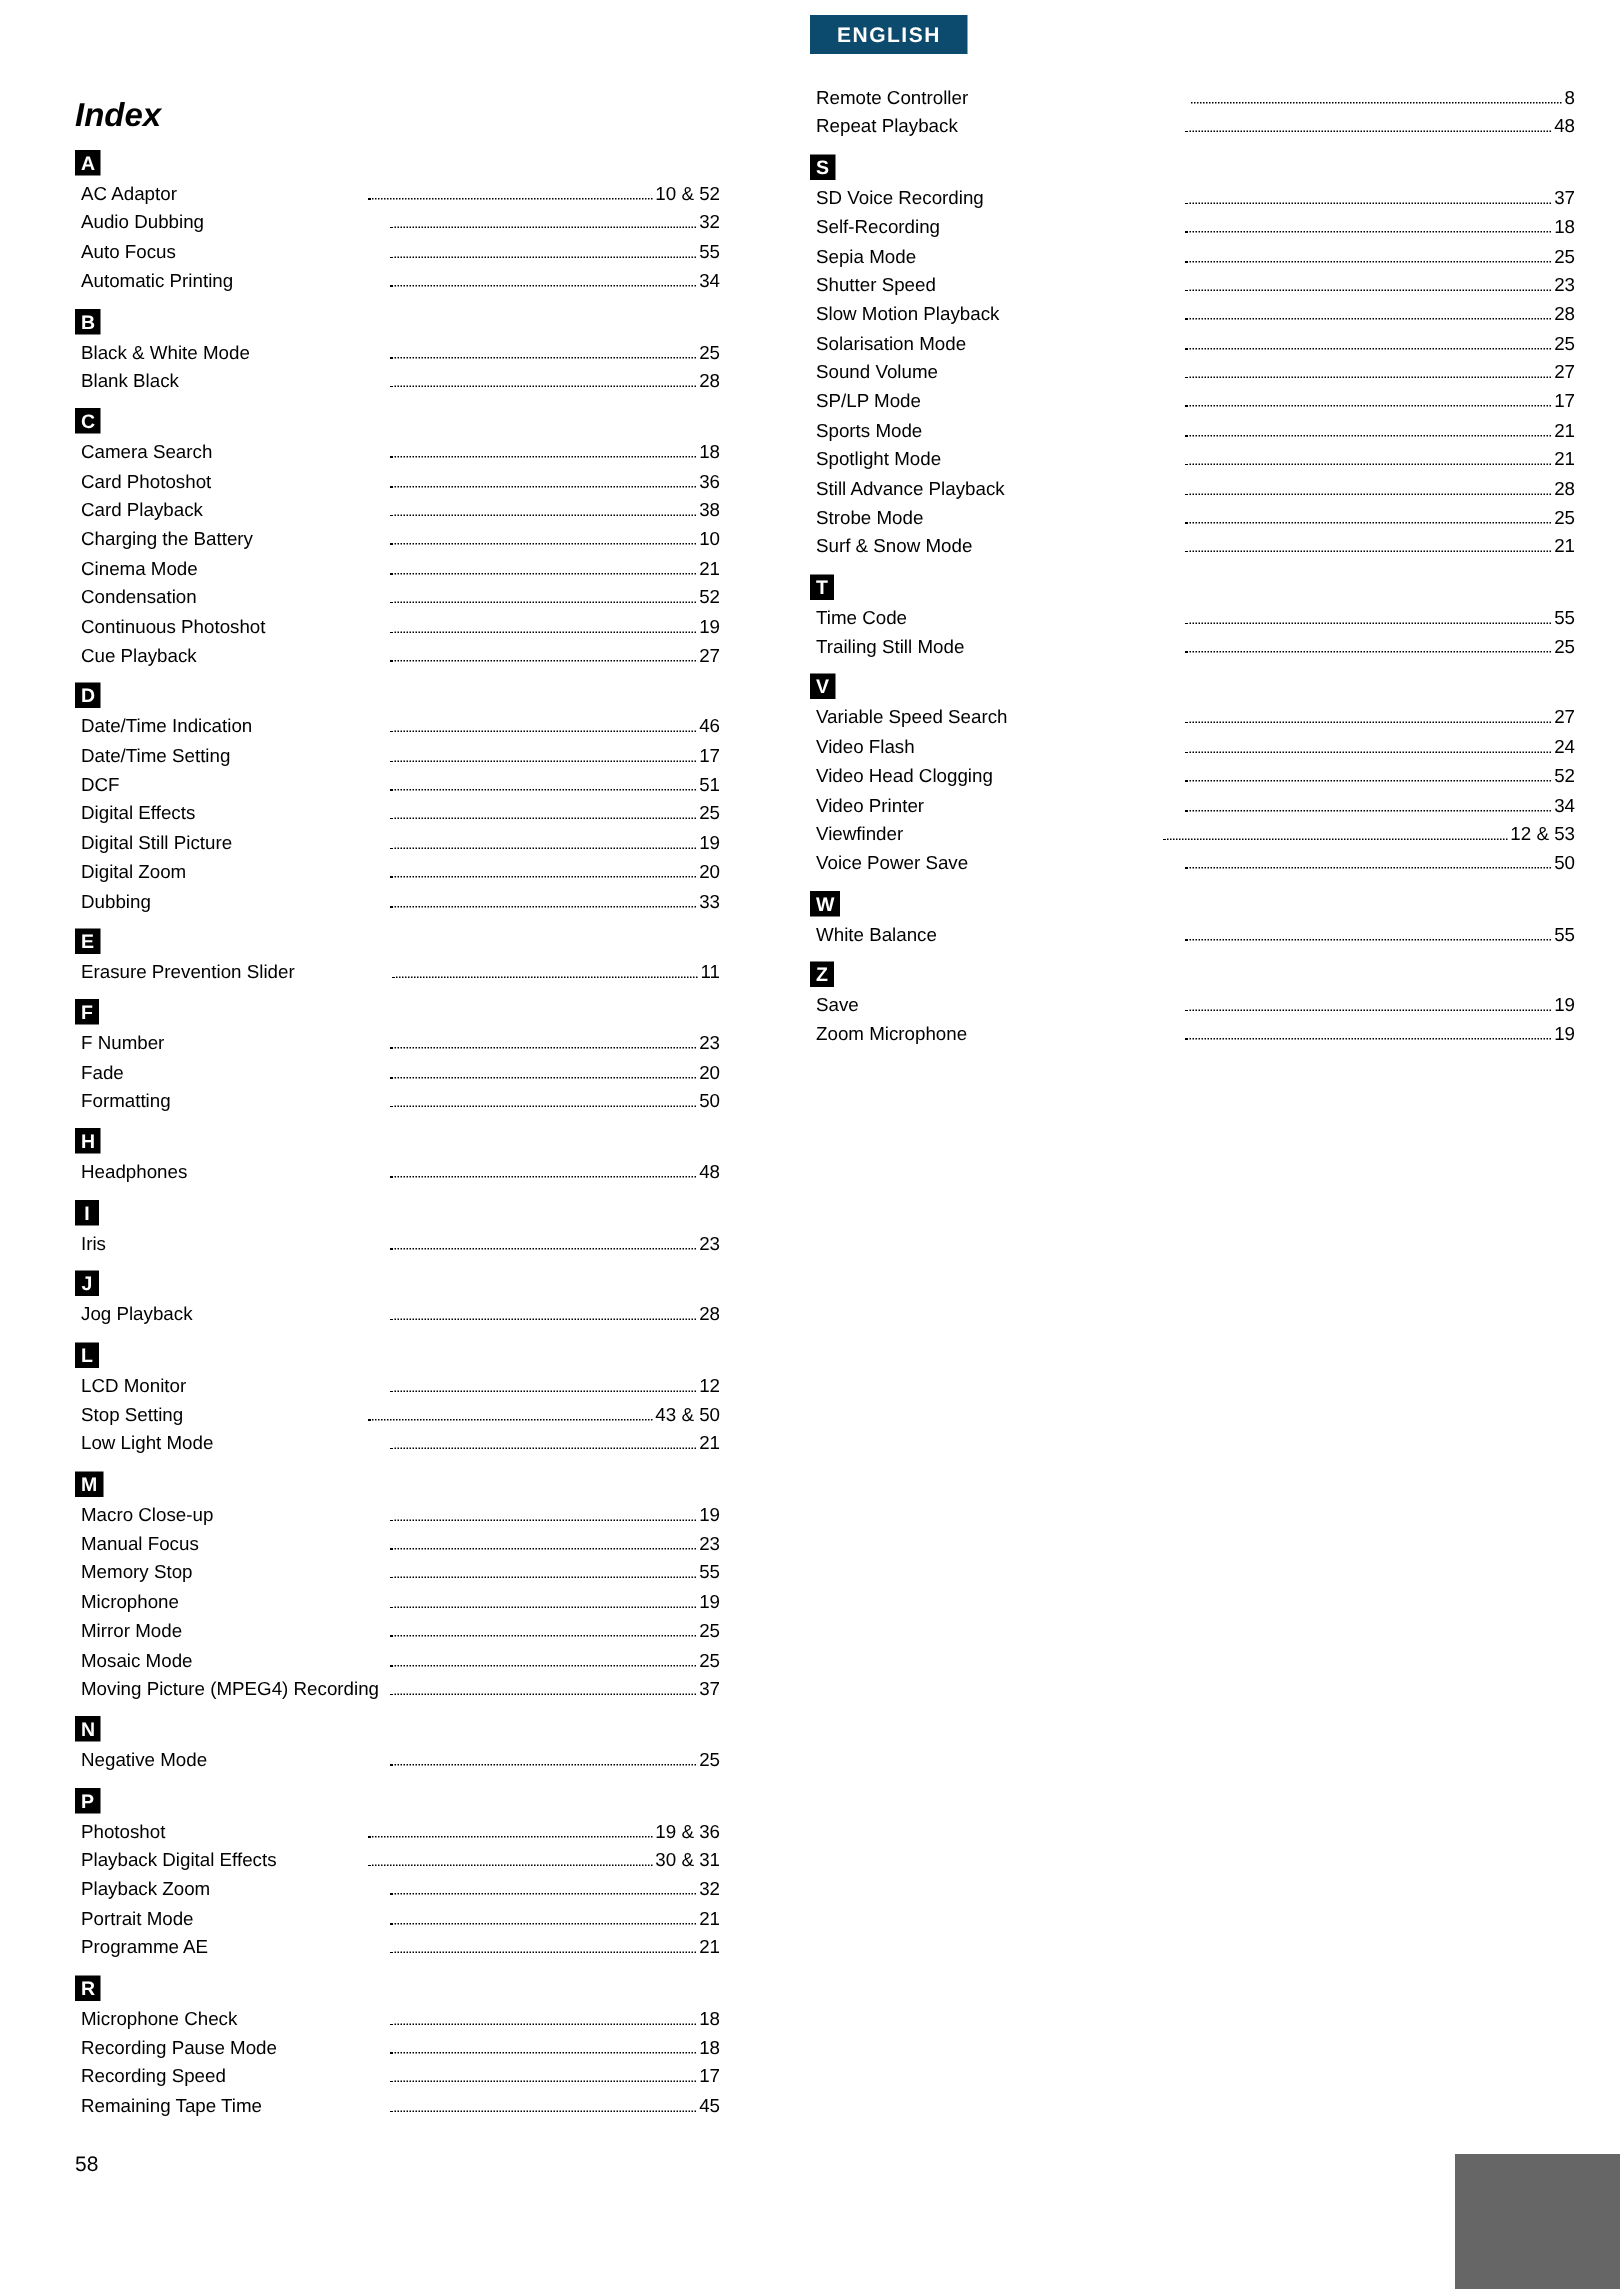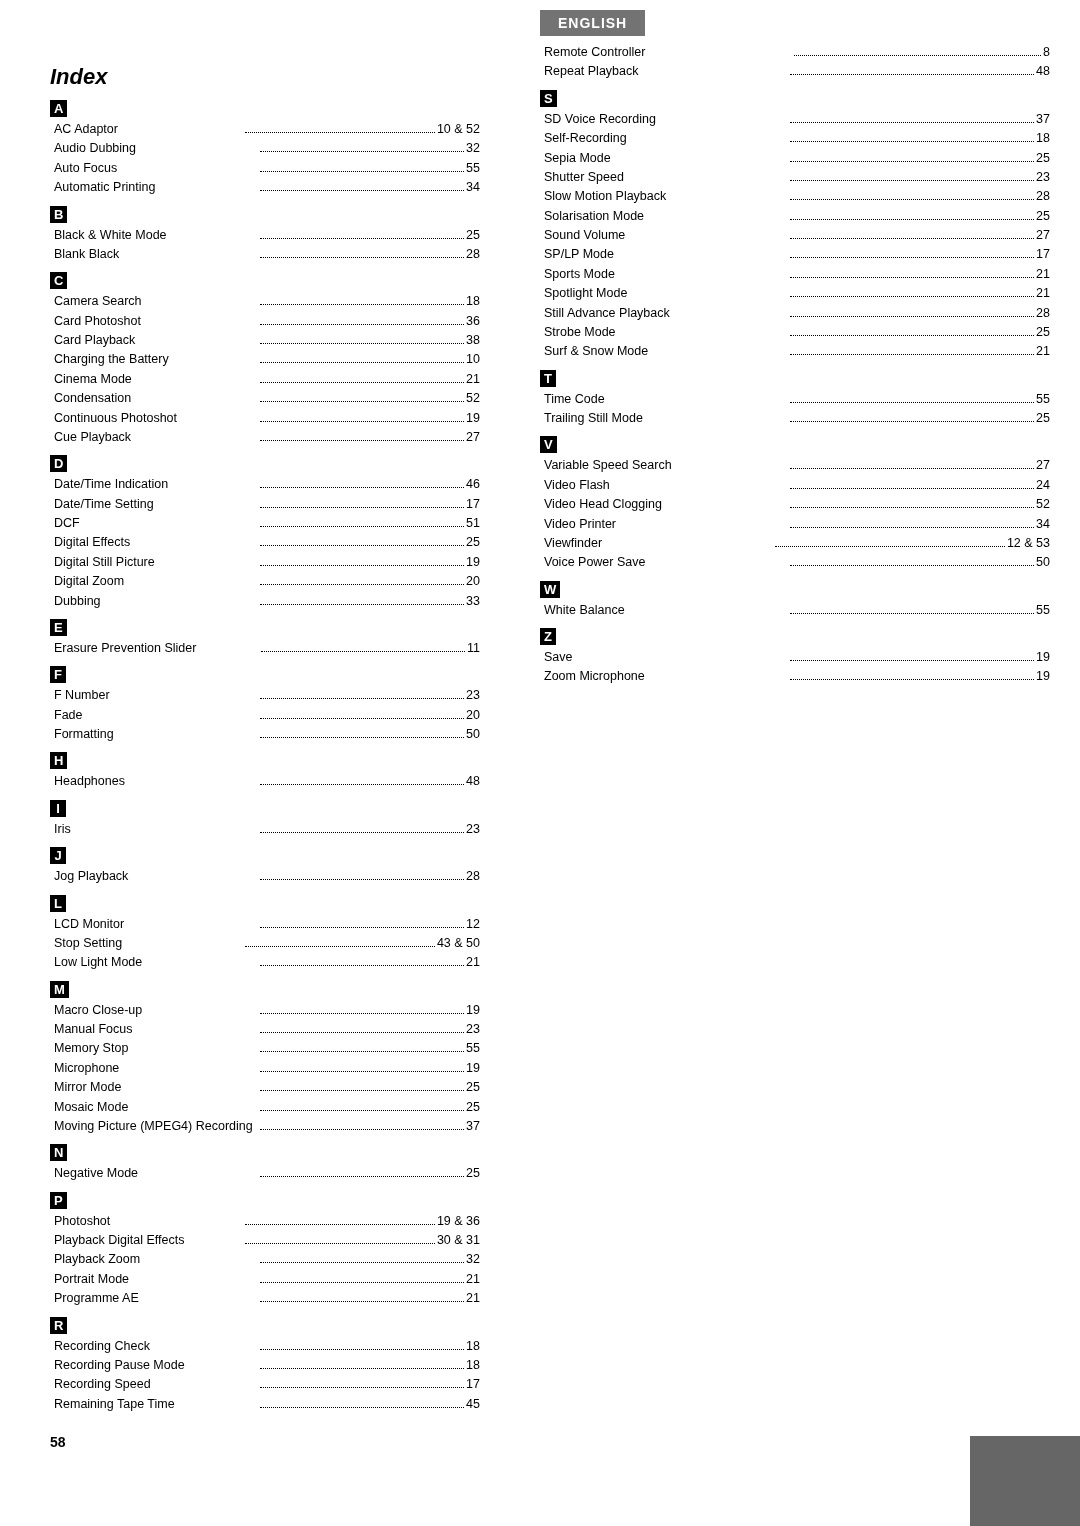--- a/index.html
+++ b/index.html
@@ -21,27 +21,27 @@
     }
     .left-column {
       width: 510px;
       padding: 64px 30px 40px 50px;
     }
     .right-column {
       width: 570px;
       padding: 10px 30px 40px 30px;
     }
     .english-tab {
-      background: #737373;
+      background: #0c4a6e;
       color: #fff;
       font-weight: bold;
       font-size: 14px;
       padding: 5px 18px;
       display: inline-block;
-      margin-bottom: 7px;
+      margin-bottom: 20px;
       letter-spacing: 1px;
     }
     h1.index-title {
       font-size: 22px;
       font-style: italic;
       font-weight: bold;
       margin-bottom: 10px;
     }
     .section-header {
       display: flex;
@@ -75,21 +75,21 @@
       flex: 1;
       border-bottom: 1px dotted #000;
       margin: 0 2px 3px 2px;
       min-width: 10px;
     }
     .entry-page {
       white-space: nowrap;
       font-size: 12.5px;
     }
     .page-number-bottom {
-      font-weight: bold;
+      font-weight: normal;
       font-size: 14px;
       margin-top: 20px;
     }
     .bottom-right-image {
       position: absolute;
       bottom: 0;
       right: 0;
       width: 110px;
       height: 90px;
       background: #666;
@@ -360,21 +360,21 @@
         </div>
         <div class="index-entry">
           <span class="entry-name">Programme AE</span>
           <span class="dots"></span>
           <span class="entry-page">21</span>
         </div>
         <div class="section-header">
           <span class="section-block">R</span>
         </div>
         <div class="index-entry">
-          <span class="entry-name">Recording Check</span>
+          <span class="entry-name">Microphone Check</span>
           <span class="dots"></span>
           <span class="entry-page">18</span>
         </div>
         <div class="index-entry">
           <span class="entry-name">Recording Pause Mode</span>
           <span class="dots"></span>
           <span class="entry-page">18</span>
         </div>
         <div class="index-entry">
           <span class="entry-name">Recording Speed</span>

